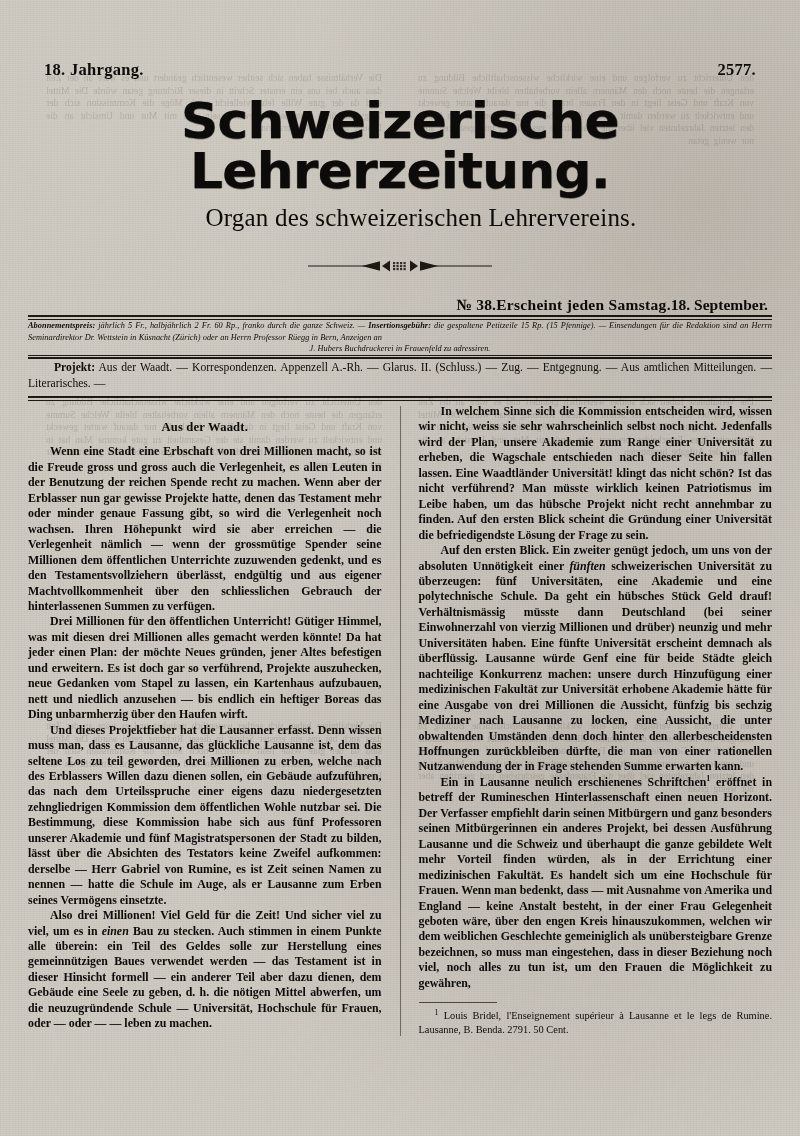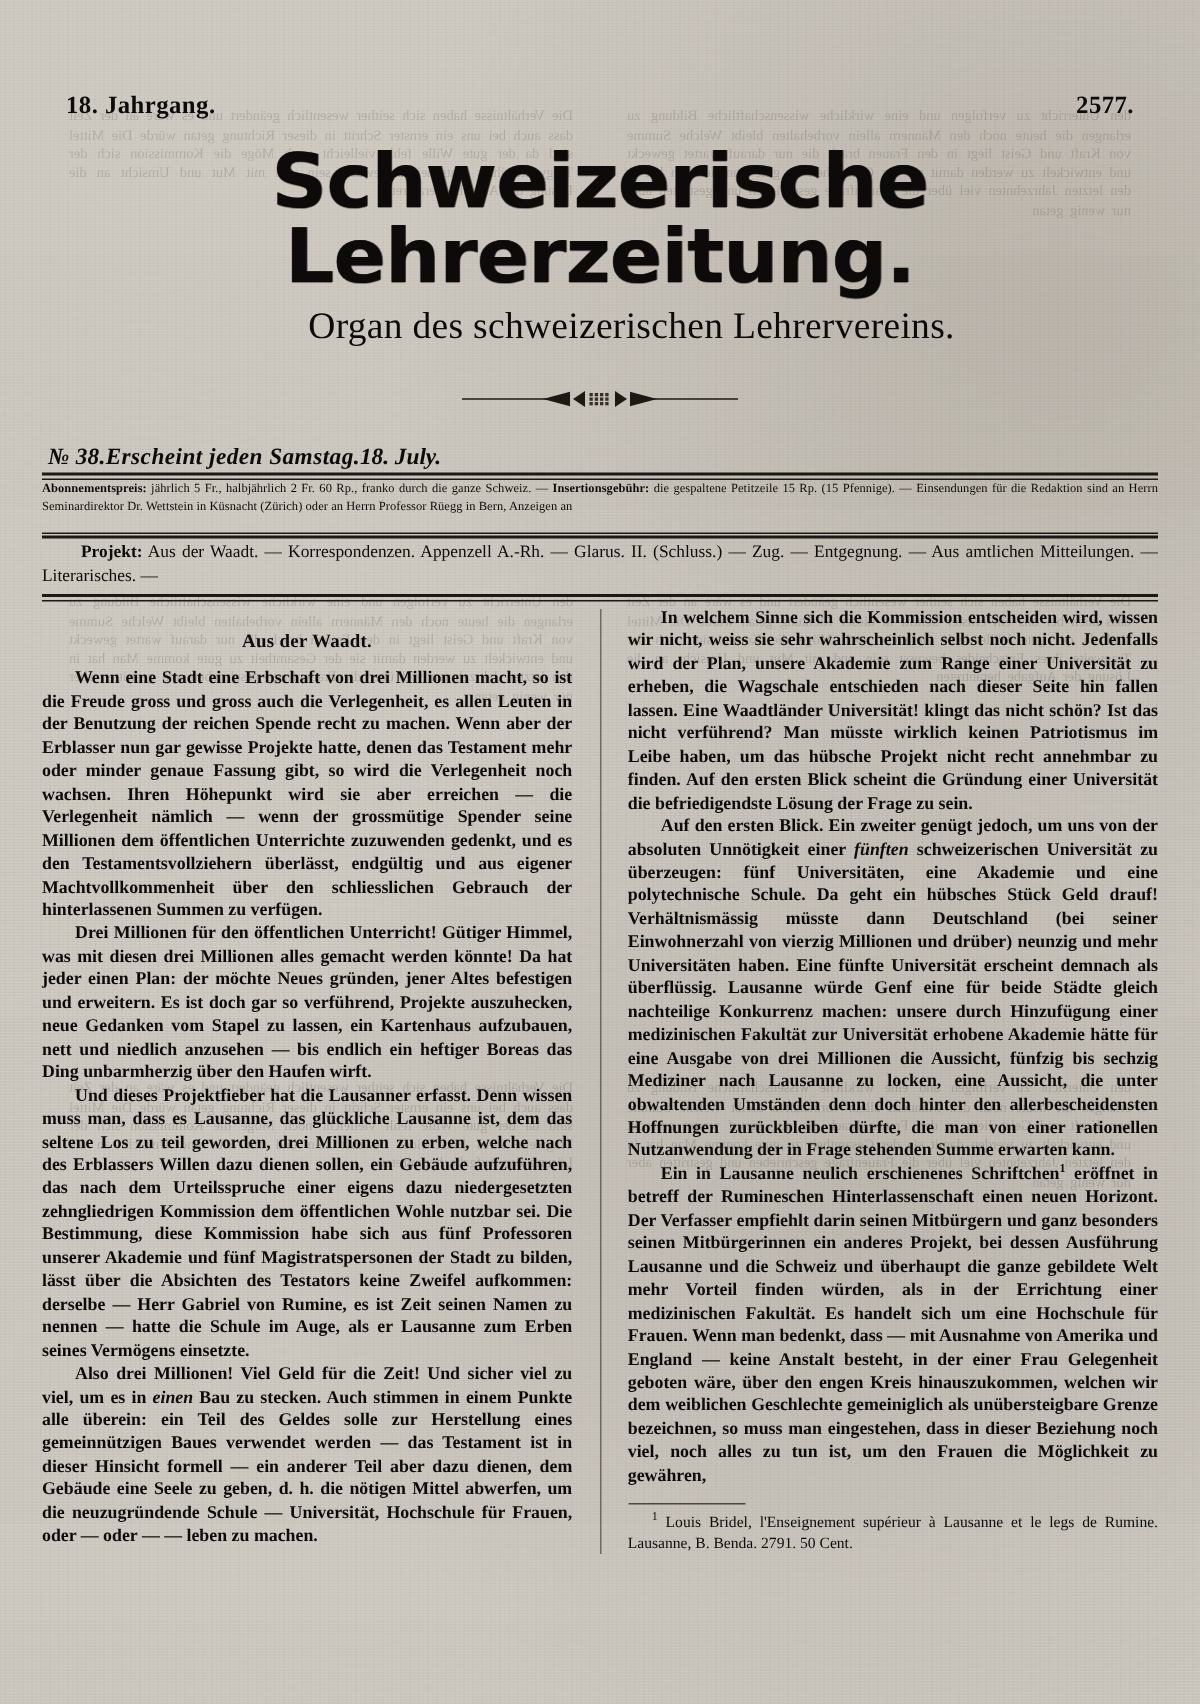--- a/index.html
+++ b/index.html
@@ -109,25 +109,24 @@
   }
 
   
   .issueline {
     position: absolute;
     top: 296px;
     left: 0;
     right: 0;
     padding: 0 32px;
     display: flex;
-    justify-content: flex-start;
+    justify-content: flex-end;
     align-items: baseline;
     font-weight: bold;
     font-size: 15.5px;
-    font-style: italic;
   }
   .issueline .num { letter-spacing: 0.2px; }
   .issueline .mid { font-size: 15.5px; letter-spacing: 0.3px; }
 
   
   .rule {
     position: absolute;
     left: 28px;
     right: 28px;
     background: #231f1a;
@@ -138,20 +137,21 @@
   
   .imprint {
     position: absolute;
     top: 320px;
     left: 28px;
     right: 28px;
     font-size: 8.3px;
     line-height: 11.6px;
     text-align: justify;
     letter-spacing: 0.05px;
+    font-style: italic;
   }
   .imprint b { font-weight: bold; }
   .imprint .centered { display: block; text-align: center; }
 
   
   .inhalt {
     position: absolute;
     top: 360px;
     left: 28px;
     right: 28px;
@@ -266,29 +266,30 @@
           <rect x="96.5" y="10" width="2.2" height="2.2"></rect>
           <rect x="100" y="10" width="2.2" height="2.2"></rect>
           <rect x="103.5" y="10" width="2.2" height="2.2"></rect>
         </g>
       </svg>
     </div>
 
     <div class="issueline">
       <span class="num">№ 38.</span>
       <span class="mid">Erscheint jeden Samstag.</span>
-      <span>18. July.</span>
+      <span>18. September.</span>
     </div>
 
     <div class="rule thick" style="top:315px;"></div>
     <div class="rule thin" style="top:318.5px;"></div>
 
     <div class="imprint">
       <b>Abonnementspreis:</b><span> jährlich 5 Fr., halbjährlich 2 Fr. 60 Rp., franko durch die ganze Schweiz. — </span><b>Insertionsgebühr:</b><span> die gespaltene Petitzeile 15 Rp. (15 Pfennige). —</span>
       <span>Einsendungen für die Redaktion sind an Herrn Seminardirektor Dr. Wettstein in Küsnacht (Zürich) oder an Herrn Professor Rüegg in Bern, Anzeigen an</span>
+      <span class="centered">J. Hubers Buchdruckerei in Frauenfeld zu adressiren.</span>
     </div>
 
     <div class="rule thin" style="top:355px;"></div>
     <div class="rule thick" style="top:357px;"></div>
 
     <div class="inhalt">
       <b>Projekt:</b><span> Aus der Waadt. — Korrespondenzen. Appenzell A.-Rh. — Glarus. II. (Schluss.) — Zug. — Entgegnung. — Aus amtlichen Mitteilungen. — Literarisches. —</span>
     </div>
 
     <div class="rule thick" style="top:396px;"></div>

